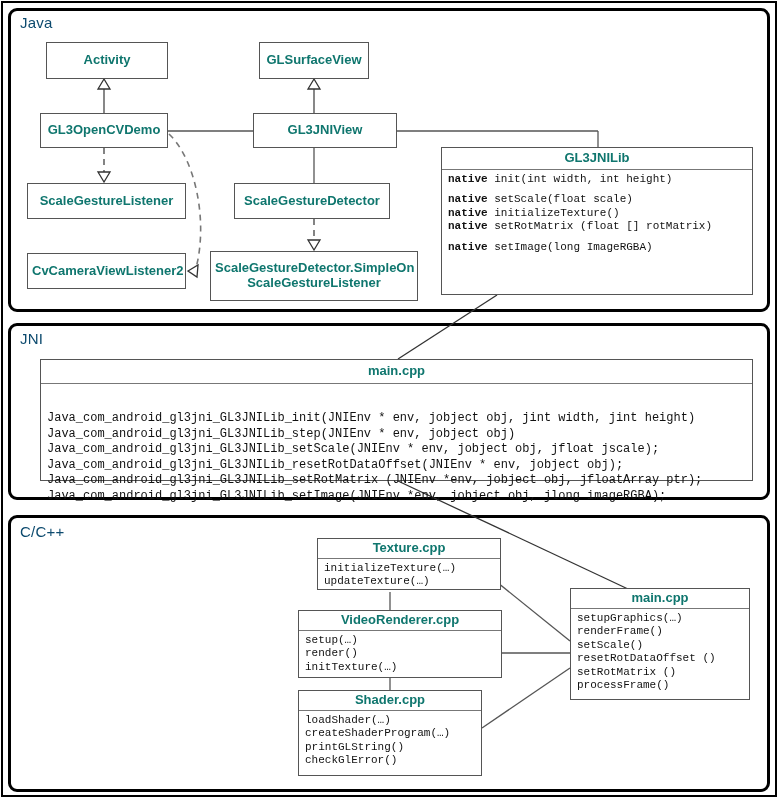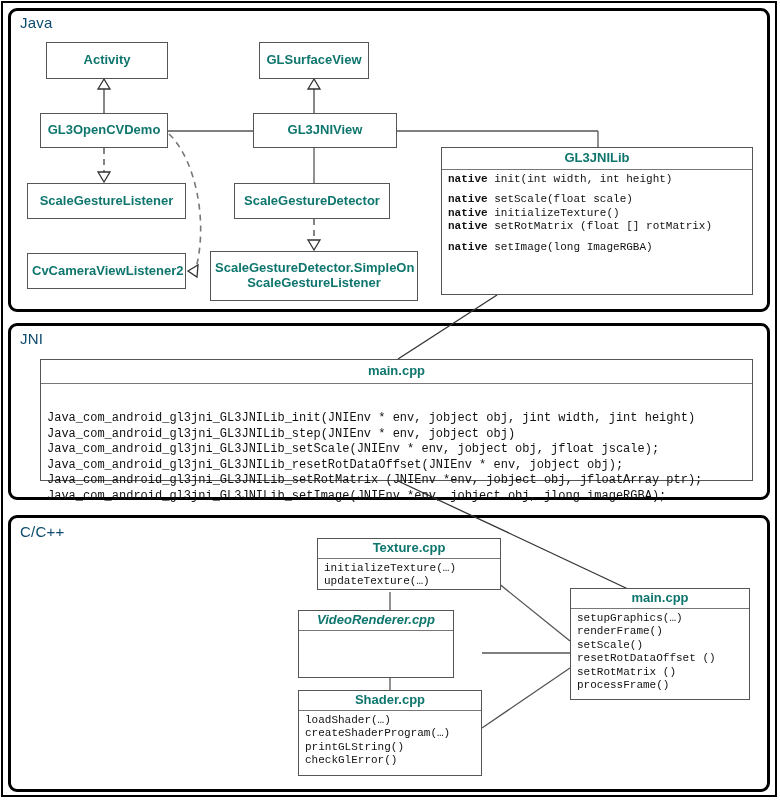--- a/index.html
+++ b/index.html
@@ -185,22 +185,27 @@
   <div class="section-label" style="left:20px; top:523px;">C/C++</div>
 
   <div class="uml-box compartmented" style="left:298px; top:538px; width:184px; height:52px;margin-left:19px;">
     <div class="uml-title" style="padding-top:2px; padding-bottom:2px;">Texture.cpp</div>
     <div class="uml-members">
       <div class="m">initializeTexture(…)</div>
       <div class="m">updateTexture(…)</div>
     </div>
   </div>
 
-  <div class="uml-box compartmented" style="left:298px; top:610px; width:156px; height:68px;font-style:italic;">
+  <div class="uml-box compartmented" style="left:298px; top:610px; width:204px; height:68px;">
     <div class="uml-title" style="padding-top:2px; padding-bottom:2px;">VideoRenderer.cpp</div>
+    <div class="uml-members">
+      <div class="m">setup(…)</div>
+      <div class="m">render()</div>
+      <div class="m">initTexture(…)</div>
+    </div>
   </div>
 
   <div class="uml-box compartmented" style="left:298px; top:690px; width:184px; height:86px;">
     <div class="uml-title" style="padding-top:2px; padding-bottom:2px;">Shader.cpp</div>
     <div class="uml-members">
       <div class="m">loadShader(…)</div>
       <div class="m">createShaderProgram(…)</div>
       <div class="m">printGLString()</div>
       <div class="m">checkGlError()</div>
     </div>

